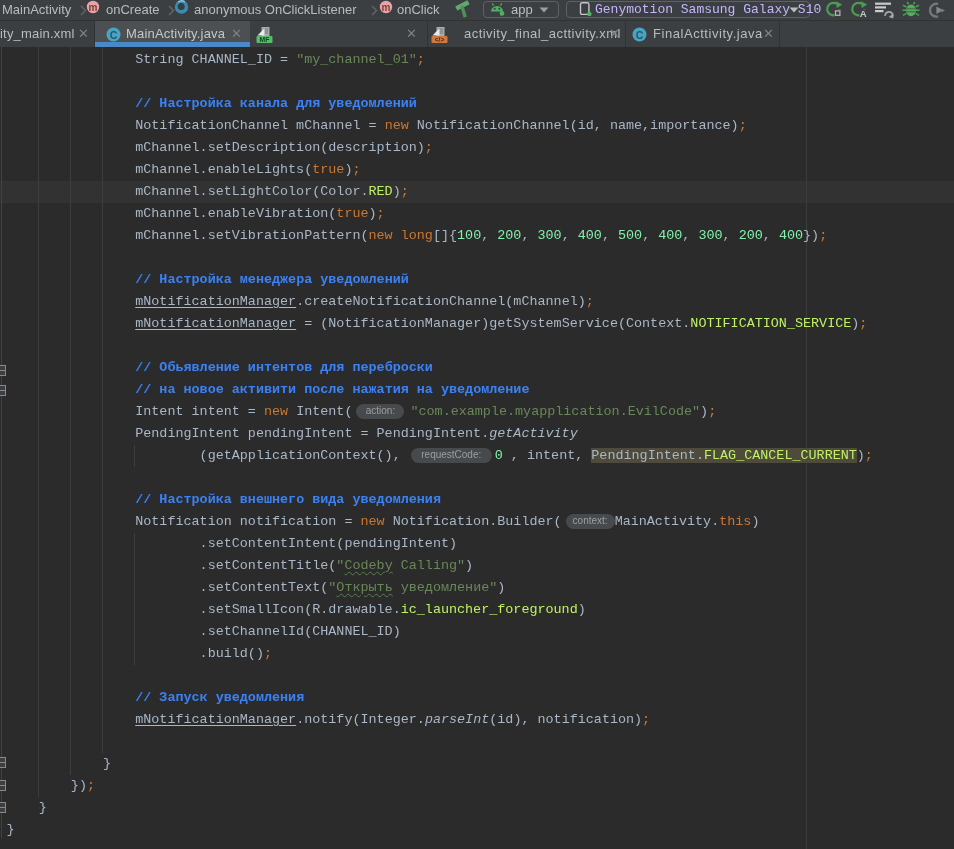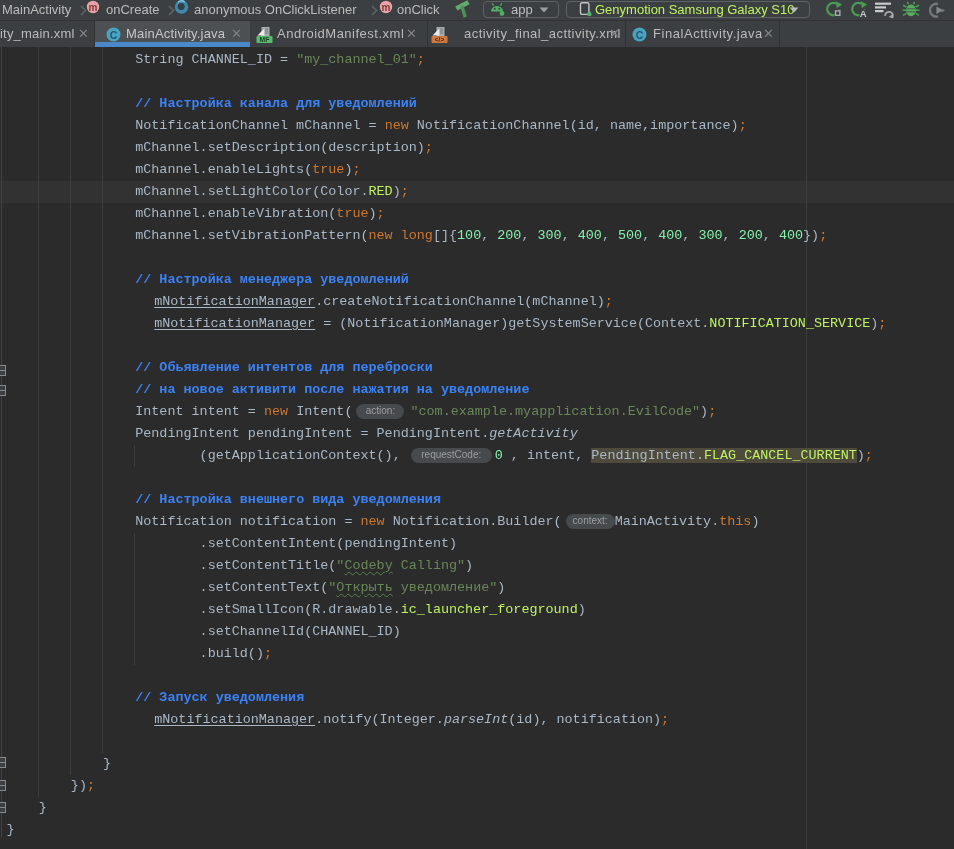--- a/index.html
+++ b/index.html
@@ -26,21 +26,21 @@
   .fm { position:absolute; left:-2px; width:8px; height:11px; border:1px solid #87898b; background:#3c3f41; }
   .fm:after { content:""; position:absolute; left:0; top:4px; width:6px; height:1px; background:#87898b; }
   pre { position:absolute; left:6.5px; top:2px; font-family:"Liberation Mono", monospace;
         font-size:13.41px; line-height:22px; color:#a9b7c6; }
   .k { color:#cc7832; }
   .s { color:#6a8759; }
   .n { color:#86efac; }
   .c { color:#3b82f6;font-weight:bold; }
   .f { color:#bef264; }
   .it { font-style:italic; }
-  .u { text-decoration:underline; text-underline-offset:2px;margin-left:19px; }
+  .u { text-decoration:underline; text-underline-offset:2px; }
   .w { text-decoration:underline; text-decoration-style:wavy; text-decoration-color:#55804c;
        text-decoration-thickness:1px; text-underline-offset:2px; }
   .h { background:#4e4a3c; }
   .chip { display:inline-block; height:15px; line-height:14px; vertical-align:1px;
           border-radius:8px; background:#474a4c; color:#9c9ea0;
           font-family:"Liberation Sans", sans-serif; font-size:10px; text-align:center; }
 </style>
 </head>
 <body>
 <div id="root">
@@ -91,21 +91,21 @@
     <span class="bct" style="left:511px; color:#bdbfc1;">app</span>
     <svg style="position:absolute; left:539px; top:7px;" width="10" height="6" viewBox="0 0 10 6">
       <path d="M0.5 0.5 h9 l-4.5 5 z" fill="#9b9ea0"></path>
     </svg>
 
     <div style="position:absolute; left:566px; top:1px; width:244px; height:17px; border:1px solid #5e6264; border-radius:4px;"></div>
     <svg style="position:absolute; left:579px; top:2px;" width="14" height="15" viewBox="0 0 14 15">
       <rect x="1.5" y="0.8" width="8.4" height="11.6" rx="1.6" fill="none" stroke="#c3c5c6" stroke-width="1.4"></rect>
       <circle cx="10.4" cy="12" r="2.2" fill="#4db56a"></circle>
     </svg>
-    <span class="bct" style="left:595px; color:#bef264;">Genymotion Samsung Galaxy S10</span>
+    <span class="bct" style="left:595px; color:#c4b5fd;font-family:Liberation Mono, monospace;">Genymotion Samsung Galaxy S10</span>
     <svg style="position:absolute; left:789px; top:7px;" width="10" height="6" viewBox="0 0 10 6">
       <path d="M0.5 0.5 h9 l-4.5 5 z" fill="#b8bbbd"></path>
     </svg>
 
     <svg style="position:absolute; left:825px; top:1px;" width="18" height="18" viewBox="0 0 18 18">
       <path d="M11.3 2.6 A6.2 6.2 0 1 0 14.6 8.4" fill="none" stroke="#4d9c56" stroke-width="2.2"></path>
       <polygon points="10.8,0.2 17.2,3.4 11.8,7" fill="#4d9c56"></polygon>
       <rect x="9.4" y="8.8" width="6.6" height="6.6" fill="#3c3f41"></rect>
       <rect x="10.5" y="9.9" width="4.4" height="4.4" fill="none" stroke="#afb1b3" stroke-width="1.3"></rect>
     </svg>
@@ -161,21 +161,20 @@
     <span class="tabt x" style="left:231px;">✕</span>
     <svg style="position:absolute; left:256px; top:5px;" width="17" height="17" viewBox="0 0 17 17">
       <rect x="5.5" y="1" width="8" height="9" fill="#a9adaf"></rect>
       <rect x="6.8" y="2.5" width="5.4" height="1.1" fill="#7a7e80"></rect>
       <rect x="6.8" y="4.5" width="5.4" height="1.1" fill="#7a7e80"></rect>
       <rect x="6.8" y="6.5" width="5.4" height="1.1" fill="#7a7e80"></rect>
       <polygon points="1.5,9.5 8.5,2.2 8.5,9.5" fill="#e8eaeb"></polygon>
       <rect x="0.5" y="10" width="16" height="7" rx="1" fill="#57bc6c"></rect>
       <text x="8.5" y="15.8" font-size="6.8" font-weight="bold" fill="#1d4126" text-anchor="middle" font-family="Liberation Sans">MF</text>
     </svg>
-    <span class="tabt" style="left:277px; letter-spacing:0.5px;">AndroidManifest.xml</span>
     <span class="tabt x" style="left:406px;">✕</span>
     <svg style="position:absolute; left:431px; top:5px;" width="17" height="17" viewBox="0 0 17 17">
       <rect x="5.5" y="1" width="8" height="9" fill="#a9adaf"></rect>
       <rect x="6.8" y="2.5" width="5.4" height="1.1" fill="#7a7e80"></rect>
       <rect x="6.8" y="4.5" width="5.4" height="1.1" fill="#7a7e80"></rect>
       <rect x="6.8" y="6.5" width="5.4" height="1.1" fill="#7a7e80"></rect>
       <polygon points="1.5,9.5 8.5,2.2 8.5,9.5" fill="#e8eaeb"></polygon>
       <rect x="0.5" y="10" width="16" height="7" rx="1" fill="#ce7940"></rect>
       <text x="8.5" y="15.6" font-size="6.6" font-weight="bold" fill="#4e2c12" text-anchor="middle" font-family="Liberation Sans">&lt;/&gt;</text>
     </svg>

